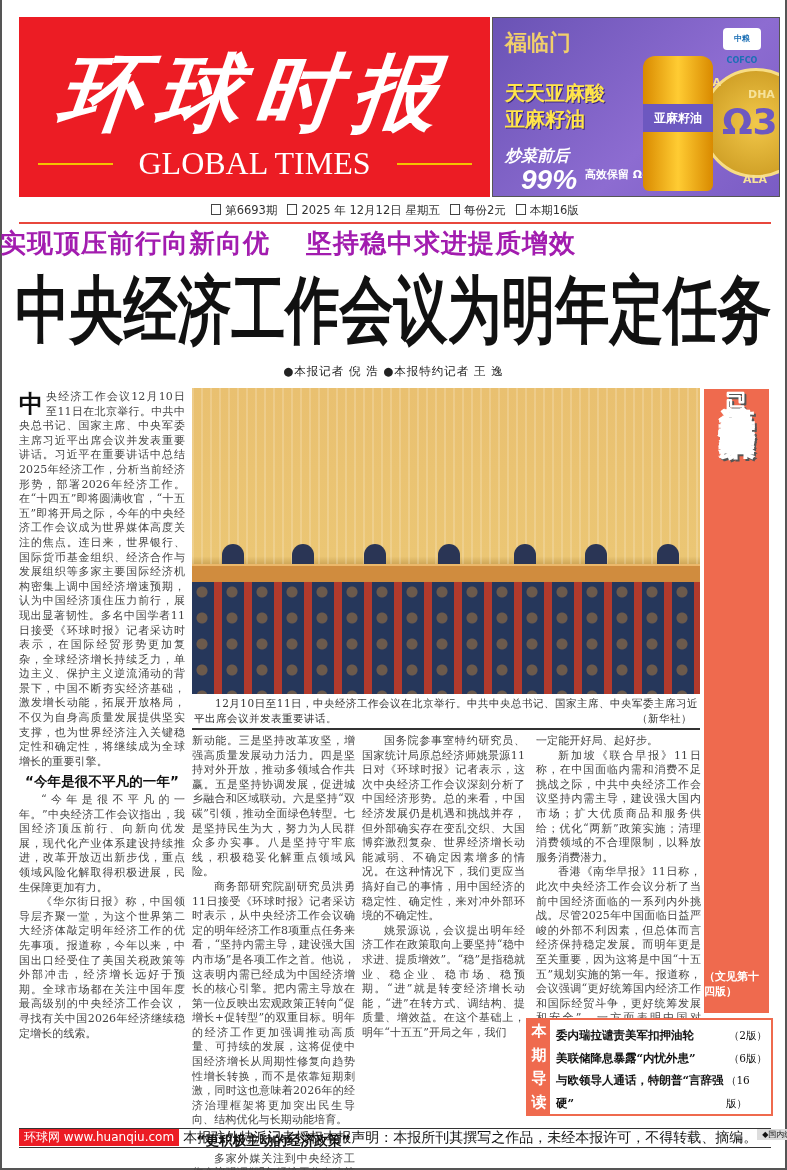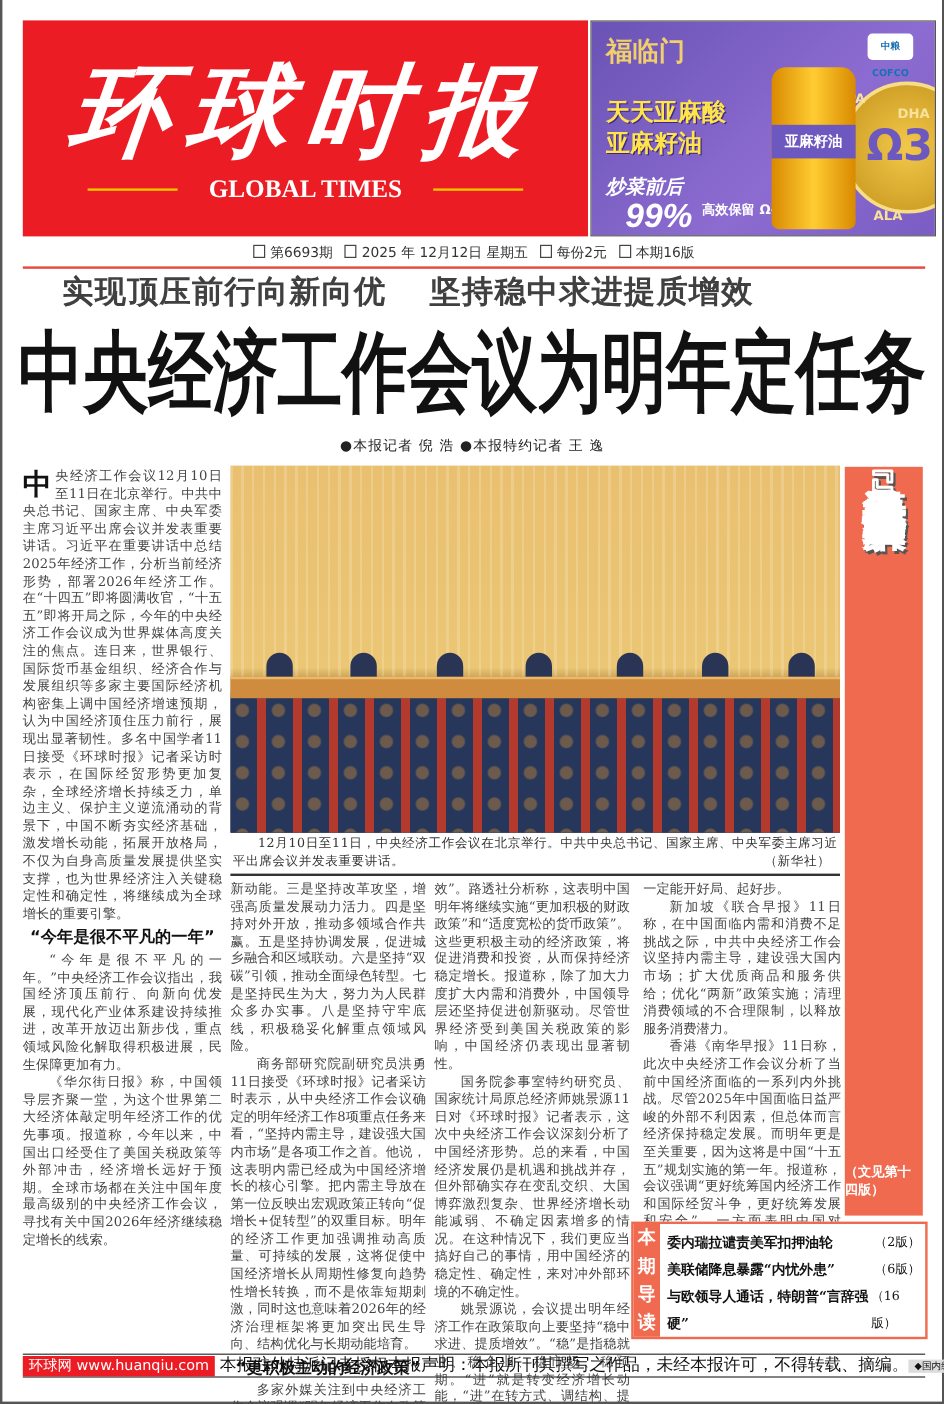--- a/index.html
+++ b/index.html
@@ -1,39 +1,39 @@
 <!DOCTYPE html>
 <html><head>
 <meta charset="utf-8">
 <style>
 *{box-sizing:border-box;margin:0;padding:0}
 html,body{width:787px;height:1170px;background:#fff;overflow:hidden}
 body{position:relative;font-family:"DejaVu Serif","Liberation Serif",serif;color:#222}
 .frame{position:absolute;left:0;top:0;width:787px;height:1170px;border-left:2px solid #555;border-right:2px solid #555;border-bottom:2px solid #555}
 .masthead{position:absolute;left:19px;top:17px;width:471px;height:180px;background:#ec1c24;color:#fff;text-align:center}
 .mast-cn{font-family:"DejaVu Serif",serif;font-size:84px;font-weight:bold;letter-spacing:14px;margin-top:26px;line-height:100px;font-style:italic;transform:skewX(-6deg)}
-.mast-en{display:flex;align-items:center;justify-content:center;gap:26px;margin-top:2px;font-family:"Liberation Serif",serif;font-weight:bold;font-size:21px}
+.mast-en{display:flex;align-items:center;justify-content:center;gap:26px;margin-top:2px;font-family:"Liberation Serif",serif;font-weight:normal;font-size:32px}
 .mast-en .line{width:75px;height:2px;background:#f4c300}
 .ad{position:absolute;left:492px;top:17px;width:288px;height:180px;background:linear-gradient(135deg,#6a53b5,#8d6cd1 60%,#7a5cc4);overflow:hidden;border:1px solid #555}
 .ad .brand{position:absolute;left:12px;top:10px;color:#f1cf6b;font-size:22px;font-weight:bold}
 .ad .logo{position:absolute;right:18px;top:10px;width:38px;height:22px;background:#fff;border-radius:4px;font-size:8px;color:#1b6fb5;font-family:"DejaVu Sans",sans-serif;text-align:center;line-height:22px;font-weight:bold}
 .ad .l1,.ad .l2{position:absolute;left:12px;color:#ffe54a;font-family:"DejaVu Sans",sans-serif;font-weight:bold;font-size:20px;text-shadow:1px 1px 0 #3c2680}
 .ad .l1{top:62px}.ad .l2{top:88px}
 .ad .l3{position:absolute;left:12px;top:128px;color:#fff;font-family:"DejaVu Sans",sans-serif;font-weight:bold;font-style:italic;font-size:16px}
 .ad .l4{position:absolute;left:28px;top:146px;color:#fff;font-family:Liberation Sans, sans-serif;font-weight:bold;font-size:28px;font-style:italic}
 .ad .l4s{position:absolute;left:92px;top:150px;color:#fff;font-family:"DejaVu Sans",sans-serif;font-weight:bold;font-size:11px;line-height:13px}
 .ad .bottle{position:absolute;left:150px;top:38px;width:70px;height:135px;background:linear-gradient(90deg,#d98a00,#ffcc33 50%,#d98a00);border-radius:12px 12px 6px 6px}
 .ad .bottle .lbl{position:absolute;left:0;right:0;top:48px;height:28px;background:#6d58c0;color:#fff;font-size:12px;font-weight:bold;text-align:center;line-height:28px;font-family:"DejaVu Sans",sans-serif}
 .ad .disc{position:absolute;left:208px;top:50px;width:110px;height:110px;border-radius:50%;background:radial-gradient(circle,#f2c84a,#c4921a);border:3px solid #f7dd85}
 .ad .disc span{position:absolute;left:18px;top:30px;color:#6d58c0;font-size:36px;font-weight:bold;font-family:"DejaVu Sans",sans-serif}
 .ad .tag{position:absolute;color:#f6e29a;font-size:11px;font-weight:bold;font-family:"DejaVu Sans",sans-serif}
 .infobar{position:absolute;left:19px;top:200px;width:752px;height:20px;font-family:"DejaVu Sans",sans-serif;font-size:11.5px;color:#333;display:flex;align-items:center;justify-content:center;gap:10px}
 .infobar .it::before{content:"";display:inline-block;width:8px;height:9px;border:1px solid #444;margin-right:4px;vertical-align:-1px}
 .redrule{position:absolute;left:19px;top:222px;width:752px;height:1.5px;background:#e8473c}
-.subhead{position:absolute;left:0;top:226px;width:628px;text-align:right;font-size:26px;font-weight:bold;color:#404040;letter-spacing:1px;word-spacing:26px}
+.subhead{position:absolute;left:0;top:226px;width:628px;text-align:left;font-size:26px;font-weight:bold;color:#a21caf;letter-spacing:1px;word-spacing:26px}
 .headline{position:absolute;left:0;top:262px;width:787px;text-align:center;font-family:"DejaVu Sans",sans-serif;font-size:54px;font-weight:bold;color:#111;letter-spacing:0;transform:scaleY(1.35);transform-origin:top}
 .byline{position:absolute;left:0;top:364px;width:787px;text-align:center;font-size:11.5px;color:#222;letter-spacing:1px}
 .col{position:absolute;font-size:11px;line-height:14.6px;color:#444;text-align:justify;letter-spacing:0.1px}
 .col p{text-indent:2em}
 .col p.noind{text-indent:0}
 .dropcap{float:left;font-family:"DejaVu Sans",sans-serif;font-size:24px;font-weight:bold;line-height:28px;margin-right:3px;color:#111}
 .col h3{font-family:"DejaVu Sans",sans-serif;font-size:13.5px;font-weight:bold;color:#111;text-align:center;margin:5px 0 4px;text-indent:0}
 .photo{position:absolute;left:192px;top:388px;width:508px;height:306px;overflow:hidden;background:linear-gradient(180deg,#e9c070 0%,#ebc674 55%,#c9a255 58%,#c88f42 61%,#32405e 64%,#25324f 100%)}
 .photo .stripes{position:absolute;left:0;top:0;right:0;height:176px;background:repeating-linear-gradient(90deg,rgba(255,255,255,0.18) 0 2px,rgba(0,0,0,0) 2px 9px)}
 .photo .desk{position:absolute;left:0;right:0;top:176px;height:18px;background:#d08c3e;border-top:2px solid #ecb86a}
@@ -46,21 +46,21 @@
 .caprule{position:absolute;left:192px;top:728px;width:508px;height:1.5px;background:#333}
 .vbox{position:absolute;left:704px;top:389px;width:65px;height:624px;background:#ef6a4e;display:flex;flex-direction:column;align-items:center}
 .vbox .vt{writing-mode:vertical-rl;font-family:"DejaVu Sans",sans-serif;font-size:37px;font-weight:bold;color:#fff;text-shadow:2px 2px 0 #555;letter-spacing:-1px;margin-top:4px;line-height:58px}
 .vbox .vs2{font-size:11px;color:#fff;margin-top:auto;margin-bottom:14px;font-weight:bold}
 .guide{position:absolute;left:526px;top:1018px;width:247px;height:98px;border:2px solid #ef6a4e;background:#fff}
 .guide .lab{position:absolute;left:0;top:0;width:22px;height:100%;background:#ef6a4e;color:#fff;font-family:"DejaVu Sans",sans-serif;font-size:15px;font-weight:bold;display:flex;flex-direction:column;justify-content:space-around;align-items:center}
 .guide ul{list-style:none;position:absolute;left:28px;top:4px;right:4px}
 .guide li{display:flex;justify-content:space-between;font-size:11.5px;font-weight:bold;color:#111;line-height:22.5px}
 .guide li .pg{font-weight:normal;font-size:10.5px}
 .cont{text-align:right;font-family:"DejaVu Sans",sans-serif;font-weight:bold;font-size:10px;color:#111}
-.footer{position:absolute;left:19px;top:1128px;width:752px;height:20px;display:flex;border-top:1.5px solid #333;border-bottom:1.5px solid #333;font-size:9.5px;align-items:center}
+.footer{position:absolute;left:19px;top:1128px;width:752px;height:20px;display:flex;border-top:1.5px solid #333;border-bottom:1.5px solid #333;font-size:9.5px;align-items:flex-start}
 .footer .site{background:#ec1c24;color:#fff;font-family:"DejaVu Sans",sans-serif;font-size:12px;display:flex;align-items:center;padding:0 5px;white-space:nowrap}
 .footer .notice{flex:1;display:flex;align-items:center;padding-left:4px;color:#111;font-family:"DejaVu Sans",sans-serif;font-size:14px;white-space:nowrap}
 .footer .pub{background:#ddd;display:flex;align-items:center;padding:0 5px;font-family:"DejaVu Sans",sans-serif;font-size:8px;color:#111;white-space:nowrap}
 </style>
 </head>
 <body>
 
 <div class="frame"></div>
 
 <div class="masthead">
@@ -78,21 +78,21 @@
   <div class="l1">天天亚麻酸</div>
   <div class="l2">亚麻籽油</div>
   <div class="l3">炒菜前后</div>
   <div class="l4">99%</div>
   <div class="l4s">高效保留 Ω-3亚麻酸</div>
   <div class="disc">
       <span>Ω3</span>
     </div>
   <div class="tag" style="left:205px;top:58px">EPA</div>
   <div class="tag" style="left:255px;top:70px">DHA</div>
-  <div class="tag" style="left:235px;top:155px">ALA</div>
+  <div class="tag" style="left:250px;top:155px">ALA</div>
   <div class="bottle">
     <div class="lbl">亚麻籽油</div>
   </div>
 </div>
 
 <div class="infobar">
   <span class="it">第6693期</span>
   <span class="it">2025 年 12月12日  星期五</span>
   <span class="it">每份2元</span>
   <span class="it">本期16版</span>
@@ -130,21 +130,20 @@
 <div class="caprule"></div>
 
 <div class="col" style="left:192px;top:734px;width:163px;">
   <p class="noind">新动能。三是坚持改革攻坚，增强高质量发展动力活力。四是坚持对外开放，推动多领域合作共赢。五是坚持协调发展，促进城乡融合和区域联动。六是坚持“双碳”引领，推动全面绿色转型。七是坚持民生为大，努力为人民群众多办实事。八是坚持守牢底线，积极稳妥化解重点领域风险。</p>
   <p>商务部研究院副研究员洪勇11日接受《环球时报》记者采访时表示，从中央经济工作会议确定的明年经济工作8项重点任务来看，“坚持内需主导，建设强大国内市场”是各项工作之首。他说，这表明内需已经成为中国经济增长的核心引擎。把内需主导放在第一位反映出宏观政策正转向“促增长+促转型”的双重目标。明年的经济工作更加强调推动高质量、可持续的发展，这将促使中国经济增长从周期性修复向趋势性增长转换，而不是依靠短期刺激，同时这也意味着2026年的经济治理框架将更加突出民生导向、结构优化与长期动能培育。</p>
   <h3>“更积极主动的经济政策”</h3>
   <p>多家外媒关注到中央经济工作会议强调“明年经济工作在政策取向上，要坚持稳中求进、提质增</p>
 </div>
 
 <div class="col" style="left:362px;top:734px;width:163px;">
-  <p class="noind">效”。路透社分析称，这表明中国明年将继续实施“更加积极的财政政策”和“适度宽松的货币政策”。这些更积极主动的经济政策，将促进消费和投资，从而保持经济稳定增长。报道称，除了加大力度扩大内需和消费外，中国领导层还坚持促进创新驱动。尽管世界经济受到美国关税政策的影响，中国经济仍表现出显著韧性。</p>
   <p>国务院参事室特约研究员、国家统计局原总经济师姚景源11日对《环球时报》记者表示，这次中央经济工作会议深刻分析了中国经济形势。总的来看，中国经济发展仍是机遇和挑战并存，但外部确实存在变乱交织、大国博弈激烈复杂、世界经济增长动能减弱、不确定因素增多的情况。在这种情况下，我们更应当搞好自己的事情，用中国经济的稳定性、确定性，来对冲外部环境的不确定性。</p>
   <p>姚景源说，会议提出明年经济工作在政策取向上要坚持“稳中求进、提质增效”。“稳”是指稳就业、稳企业、稳市场、稳预期。“进”就是转变经济增长动能，“进”在转方式、调结构、提质量、增效益。在这个基础上，明年“十五五”开局之年，我们</p>
 </div>
 
 <div class="col" style="left:536px;top:734px;width:165px;">
   <p class="noind">一定能开好局、起好步。</p>
   <p>新加坡《联合早报》11日称，在中国面临内需和消费不足挑战之际，中共中央经济工作会议坚持内需主导，建设强大国内市场；扩大优质商品和服务供给；优化“两新”政策实施；清理消费领域的不合理限制，以释放服务消费潜力。</p>
   <p>香港《南华早报》11日称，此次中央经济工作会议分析了当前中国经济面临的一系列内外挑战。尽管2025年中国面临日益严峻的外部不利因素，但总体而言经济保持稳定发展。而明年更是至关重要，因为这将是中国“十五五”规划实施的第一年。报道称，会议强调“更好统筹国内经济工作和国际经贸斗争，更好统筹发展和安全”，一方面表明中国对2026年仍可能面临的外部风险保持清醒，另一方面显示出北京将会在重大外部风险面前采取坚定的立场。</p>
   <div class="cont">（下转第十六版）</div>
 </div>

